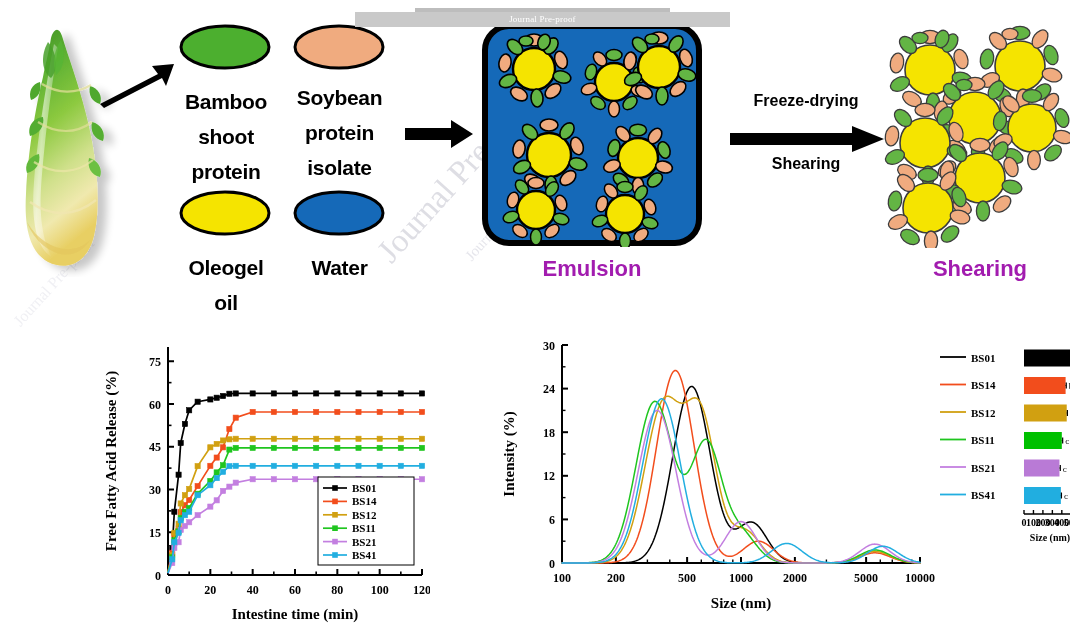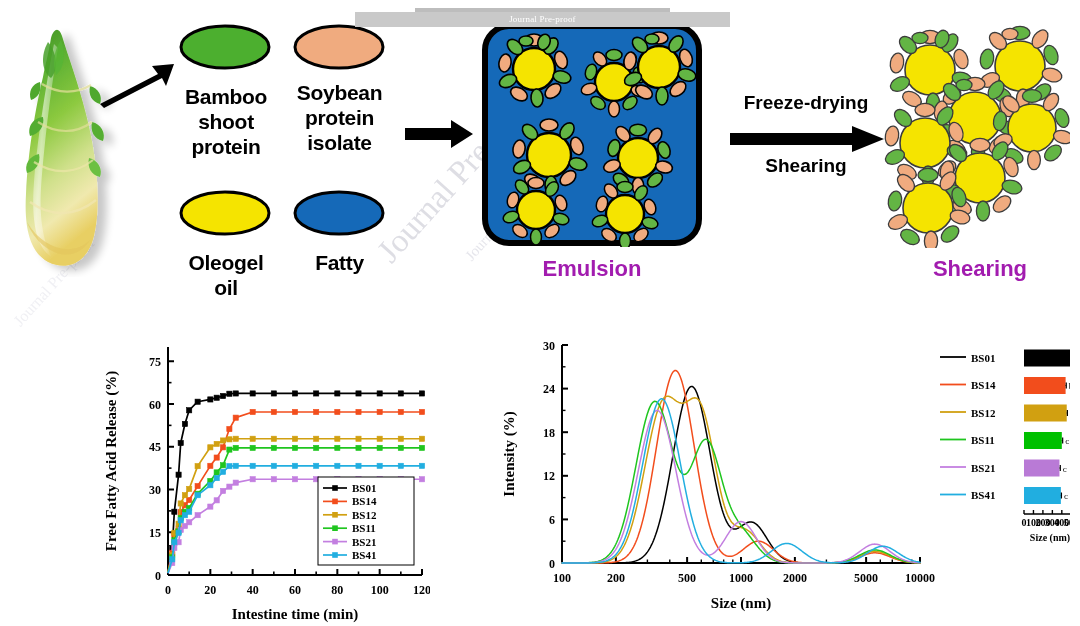--- a/index.html
+++ b/index.html
@@ -42,29 +42,29 @@
     transform:rotate(-48deg);transform-origin:left top;white-space:nowrap;
     z-index:1;pointer-events:none;
   }
 
   
   .schematic{position:absolute;left:0;top:0;width:1080px;height:315px;z-index:10;}
   .bamboo{position:absolute;left:18px;top:22px;width:110px;height:255px;}
   .ing-label{
     position:absolute;font-family:"Liberation Sans", sans-serif;
     font-weight:bold;font-size:21px;color:#000;text-align:center;
-    line-height:25px;letter-spacing:-.3px;
+    line-height:35px;letter-spacing:-.3px;
   }
   .stage-label{
     position:absolute;font-family:"Liberation Sans", sans-serif;
     font-weight:bold;font-size:22px;color:#a21caf;text-align:center;
   }
   .proc-label{
     position:absolute;font-family:"Liberation Sans", sans-serif;
-    font-weight:bold;font-size:19px;color:#000;text-align:center;
+    font-weight:bold;font-size:16px;color:#000;text-align:center;
     white-space:nowrap;
   }
 
   
   .chart{position:absolute;z-index:12;}
   .axis-title{
     font-family:"Liberation Serif", serif;font-weight:bold;
     font-size:15px;fill:#000;
   }
   .tick-lbl{
@@ -165,21 +165,21 @@
     </svg>
 
     <div class="ing-label" style="left:170px;top:84px;width:112px;white-space:pre-line;">Bamboo
 shoot
 protein</div>
     <div class="ing-label" style="left:282px;top:80px;width:115px;white-space:pre-line;">Soybean
 protein
 isolate</div>
     <div class="ing-label" style="left:170px;top:250px;width:112px;white-space:pre-line;">Oleogel
 oil</div>
-    <div class="ing-label" style="left:282px;top:250px;width:115px;white-space:pre-line;">Fatty</div>
+    <div class="ing-label" style="left:282px;top:250px;width:115px;white-space:pre-line;">Water</div>
 
     <svg style="position:absolute;left:405px;top:118px;width:70px;height:32px;" viewBox="0 0 70 32">
       <path d="M0 10 L46 10 L46 2 L68 16 L46 30 L46 22 L0 22 Z" fill="#000"></path>
     </svg>
 
     <svg style="position:absolute;left:481px;top:22px;width:222px;height:225px;" viewBox="0 0 222 225">
       <rect x="4" y="4" width="214" height="217" rx="24" ry="24" fill="#1569b8" stroke="#000" stroke-width="6"></rect>
       <g id="emu-droplets">
         <g transform="translate(53,47)">
           <circle r="21" fill="#f5e400" stroke="#000" stroke-width="2.4"></circle>

